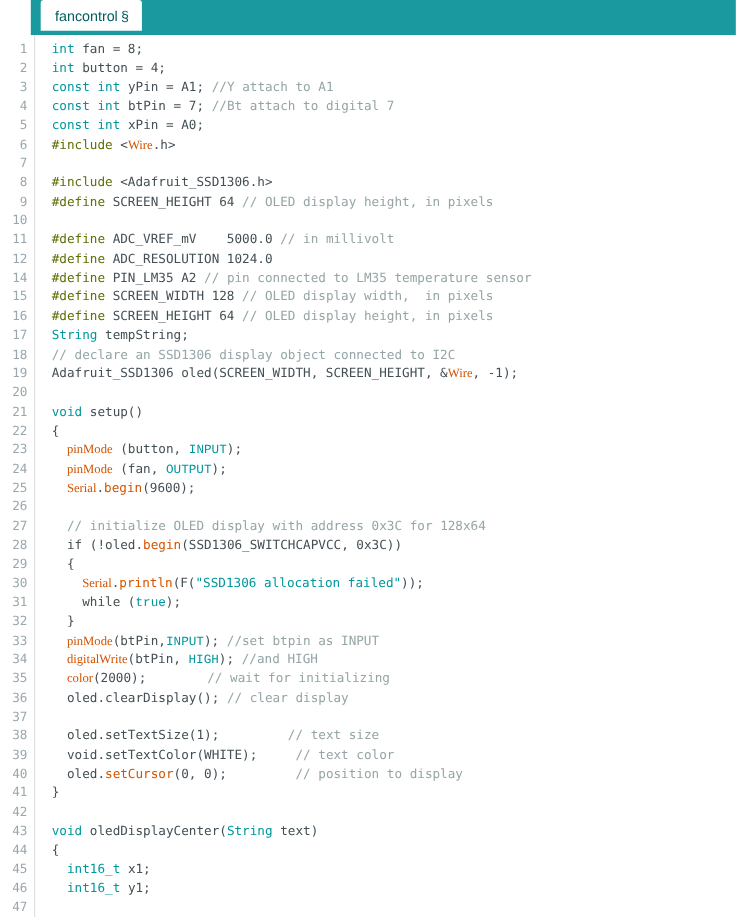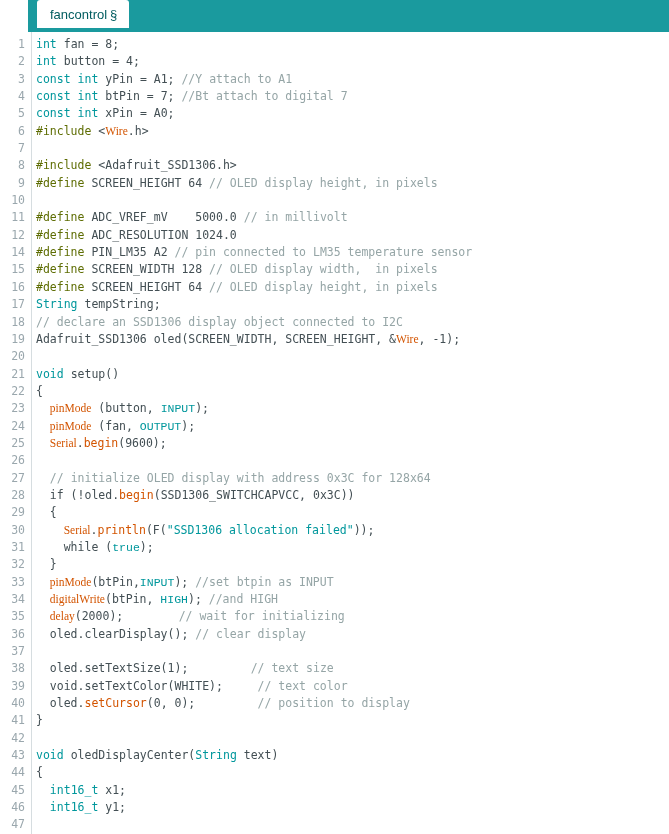--- a/index.html
+++ b/index.html
@@ -74,21 +74,21 @@
     width: 25px;
     min-width: 25px;
     text-align: right;
     color: #9aa7ad;
     font-family: "DejaVu Sans Mono", monospace;
     font-size: 11.5px;
     padding-right: 6px;
     user-select: none;
   }
   .src {
-    padding-left: 5px;
+    padding-left: 16px;
     color: #434f54;
     font-family: "DejaVu Sans Mono", monospace;
     font-size: 11.5px;
     white-space: pre;
   }
 
   
   .t-kw   { color: #00979c; }      
   .t-pre  { color: #5e6d03; }      
   .t-lib  { color: #d35400; font-family: Liberation Serif, serif; }      
@@ -137,21 +137,21 @@
       <div class="row"><span class="ln">25</span><span class="src"><span class="t-pln">  </span><span class="t-lib">Serial</span><span class="t-pln">.</span><span class="t-fn">begin</span><span class="t-pln">(9600);</span></span></div>
       <div class="row"><span class="ln">26</span><span class="src"></span></div>
       <div class="row"><span class="ln">27</span><span class="src"><span class="t-pln">  </span><span class="t-cmt">// initialize OLED display with address 0x3C for 128x64</span></span></div>
       <div class="row"><span class="ln">28</span><span class="src"><span class="t-pln">  if (!oled.</span><span class="t-fn">begin</span><span class="t-pln">(SSD1306_SWITCHCAPVCC, 0x3C))</span></span></div>
       <div class="row"><span class="ln">29</span><span class="src"><span class="t-pln">  {</span></span></div>
       <div class="row"><span class="ln">30</span><span class="src"><span class="t-pln">    </span><span class="t-lib">Serial</span><span class="t-pln">.</span><span class="t-fn">println</span><span class="t-pln">(F(</span><span class="t-str">"SSD1306 allocation failed"</span><span class="t-pln">));</span></span></div>
       <div class="row"><span class="ln">31</span><span class="src"><span class="t-pln">    while (</span><span class="t-const">true</span><span class="t-pln">);</span></span></div>
       <div class="row"><span class="ln">32</span><span class="src"><span class="t-pln">  }</span></span></div>
       <div class="row"><span class="ln">33</span><span class="src"><span class="t-pln">  </span><span class="t-lib">pinMode</span><span class="t-pln">(btPin,</span><span class="t-const">INPUT</span><span class="t-pln">); </span><span class="t-cmt">//set btpin as INPUT</span></span></div>
       <div class="row"><span class="ln">34</span><span class="src"><span class="t-pln">  </span><span class="t-lib">digitalWrite</span><span class="t-pln">(btPin, </span><span class="t-const">HIGH</span><span class="t-pln">); </span><span class="t-cmt">//and HIGH</span></span></div>
-      <div class="row"><span class="ln">35</span><span class="src"><span class="t-pln">  </span><span class="t-lib">delay</span><span class="t-pln">(2000);        </span><span class="t-cmt">// wait for initializing</span></span></div>
+      <div class="row"><span class="ln">35</span><span class="src"><span class="t-pln">  </span><span class="t-lib">color</span><span class="t-pln">(2000);        </span><span class="t-cmt">// wait for initializing</span></span></div>
       <div class="row"><span class="ln">36</span><span class="src"><span class="t-pln">  oled.clearDisplay(); </span><span class="t-cmt">// clear display</span></span></div>
       <div class="row"><span class="ln">37</span><span class="src"></span></div>
       <div class="row"><span class="ln">38</span><span class="src"><span class="t-pln">  oled.setTextSize(1);         </span><span class="t-cmt">// text size</span></span></div>
       <div class="row"><span class="ln">39</span><span class="src"><span class="t-pln">  void.setTextColor(WHITE);     </span><span class="t-cmt">// text color</span></span></div>
       <div class="row"><span class="ln">40</span><span class="src"><span class="t-pln">  oled.</span><span class="t-fn">setCursor</span><span class="t-pln">(0, 0);         </span><span class="t-cmt">// position to display</span></span></div>
       <div class="row"><span class="ln">41</span><span class="src"><span class="t-pln">}</span></span></div>
       <div class="row"><span class="ln">42</span><span class="src"></span></div>
       <div class="row"><span class="ln">43</span><span class="src"><span class="t-kw">void</span><span class="t-pln"> oledDisplayCenter(</span><span class="t-kw">String</span><span class="t-pln"> text)</span></span></div>
       <div class="row"><span class="ln">44</span><span class="src"><span class="t-pln">{</span></span></div>
       <div class="row"><span class="ln">45</span><span class="src"><span class="t-pln">  </span><span class="t-kw">int16_t</span><span class="t-pln"> x1;</span></span></div>

